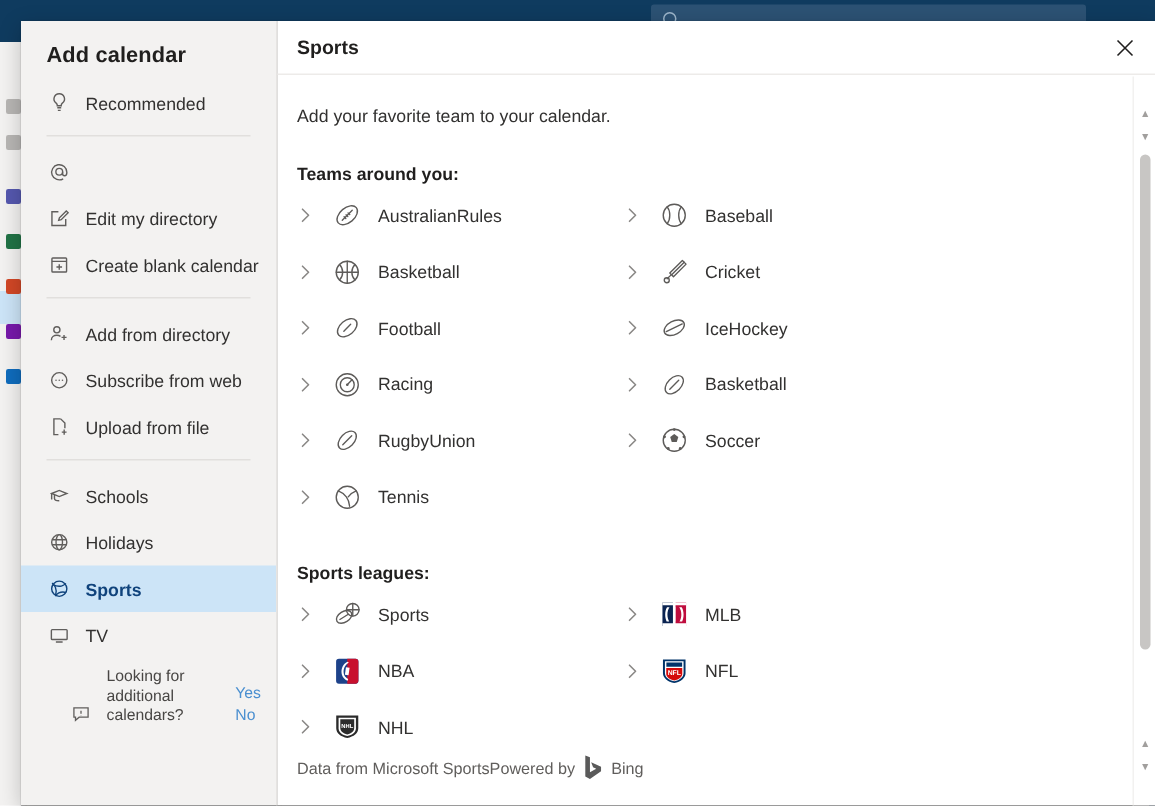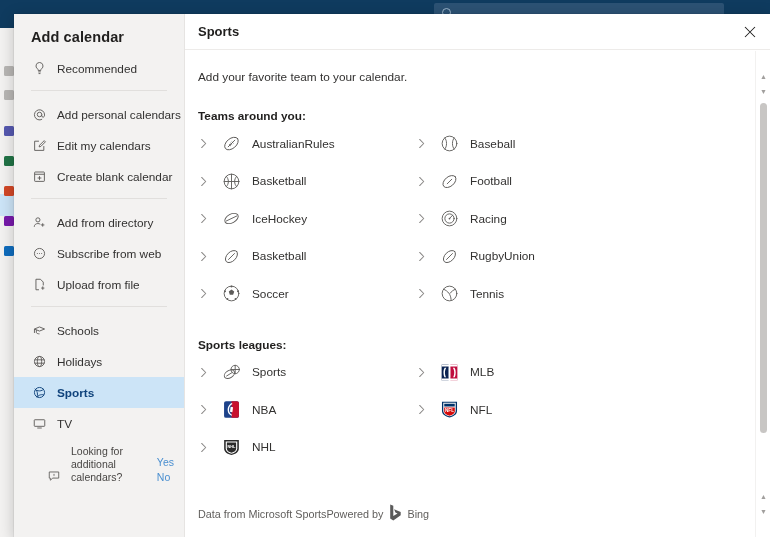--- a/index.html
+++ b/index.html
@@ -265,30 +265,29 @@
     <div class="nav-sep"></div>
 
     <div class="nav-group">
       <div class="nav-item">
         <span class="nav-ico">
           <svg width="15" height="15" viewBox="0 0 16 16" fill="none" stroke="#605e5c" stroke-width="1">
             <circle cx="8" cy="8" r="2.4"></circle>
             <path d="M10.4 8v1.4c0 .9.6 1.4 1.4 1.4 1 0 1.6-.9 1.6-2.3A5.4 5.4 0 1 0 10.8 13"></path>
           </svg>
         </span>
-        <span class="nav-label">Add personal calendars</span>
       </div>
       <div class="nav-item">
         <span class="nav-ico">
           <svg width="15" height="15" viewBox="0 0 16 16" fill="none" stroke="#605e5c" stroke-width="1">
             <path d="M13 2.8 8.1 7.7l-.5 1.8 1.8-.5 4.9-4.9z"></path>
             <path d="M12.6 8.6v4.6H2.8V3.4h4.6"></path>
           </svg>
         </span>
-        <span class="nav-label">Edit my calendars</span>
+        <span class="nav-label">Edit my directory</span>
       </div>
       <div class="nav-item">
         <span class="nav-ico">
           <svg width="15" height="15" viewBox="0 0 16 16" fill="none" stroke="#605e5c" stroke-width="1">
             <rect x="2.8" y="3.2" width="10.4" height="10" rx="0.6"></rect>
             <path d="M2.8 5.6h10.4M8 7.6v4M6 9.6h4"></path>
           </svg>
         </span>
         <span class="nav-label">Create blank calendar</span>
       </div>
@@ -449,20 +448,36 @@
             <span class="team-label">Basketball</span>
           </div>
           <div class="team-row">
             <span class="chev">
               <svg width="11" height="11" viewBox="0 0 12 12" fill="none" stroke="#8a8886" stroke-width="1.15" stroke-linecap="round" stroke-linejoin="round">
                 <path d="M4 1.6 8.4 6 4 10.4"></path>
               </svg>
             </span>
             <span class="team-ico">
               <svg width="21" height="21" viewBox="0 0 24 24" fill="none" stroke="#5d5b59" stroke-width="1.05" stroke-linecap="round" stroke-linejoin="round">
+                <path d="M19.6 4.4 10.4 13.6"></path>
+                <path d="M18.2 3 8.6 12.6l2.8 2.8L21 5.8z"></path>
+                <path d="M9.8 13.8 6.6 17"></path>
+                <circle cx="6.3" cy="18.1" r="1.9"></circle>
+              </svg>
+            </span>
+            <span class="team-label">Cricket</span>
+          </div>
+          <div class="team-row">
+            <span class="chev">
+              <svg width="11" height="11" viewBox="0 0 12 12" fill="none" stroke="#8a8886" stroke-width="1.15" stroke-linecap="round" stroke-linejoin="round">
+                <path d="M4 1.6 8.4 6 4 10.4"></path>
+              </svg>
+            </span>
+            <span class="team-ico">
+              <svg width="21" height="21" viewBox="0 0 24 24" fill="none" stroke="#5d5b59" stroke-width="1.05" stroke-linecap="round" stroke-linejoin="round">
                 <ellipse cx="12" cy="12" rx="8.6" ry="5.4" transform="rotate(-40 12 12)"></ellipse>
                 <path d="M9.4 14.6 14.6 9.4"></path>
               </svg>
             </span>
             <span class="team-label">Football</span>
           </div>
           <div class="team-row">
             <span class="chev">
               <svg width="11" height="11" viewBox="0 0 12 12" fill="none" stroke="#8a8886" stroke-width="1.15" stroke-linecap="round" stroke-linejoin="round">
                 <path d="M4 1.6 8.4 6 4 10.4"></path>

